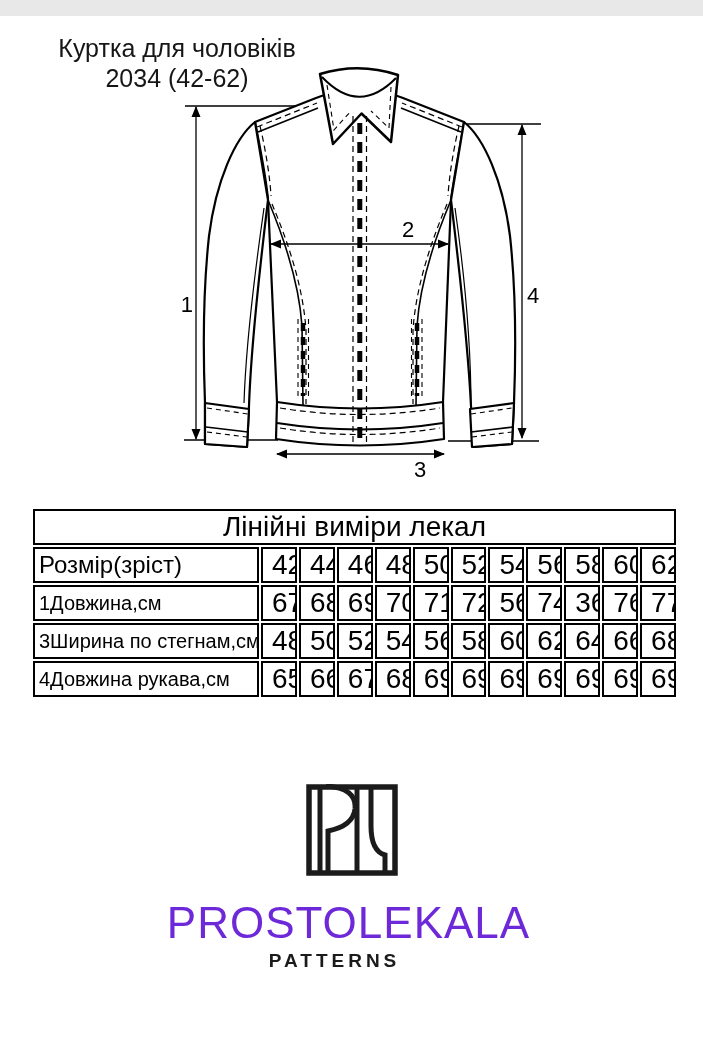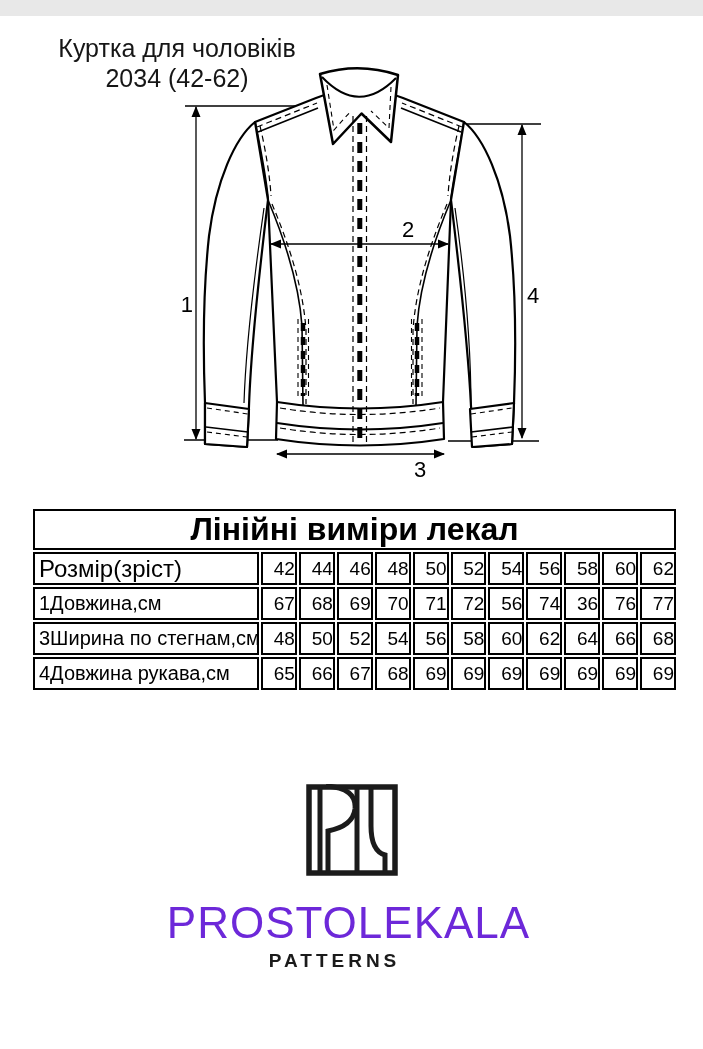--- a/index.html
+++ b/index.html
@@ -14,24 +14,24 @@
   .jacket-svg{position:absolute;left:0;top:0;}
   
   .size-table{
     position:absolute;left:31px;top:491px;width:647px;
     border-collapse:separate;border-spacing:2px;table-layout:fixed;
   }
   .size-table th,.size-table td{
     border:2.5px solid #000;padding:0;height:29px;vertical-align:middle;
     overflow:hidden;background:#fff;
   }
-  .size-table th.tbl-title{font-size:32px;font-weight:bold;}
+  .size-table th.tbl-title{font-size:28px;font-weight:normal;}
   .size-table td.lbl{font-size:20px;text-align:left;padding-left:4px;white-space:nowrap;}
   .size-table tr.first-row td.lbl{font-size:24px;}
-  .size-table td.val{font-size:19px;text-align:right;padding-left:9px;}
+  .size-table td.val{font-size:28px;text-align:right;padding-left:9px;}
   
   .logo-mark{position:absolute;left:306px;top:768px;}
   .brand-name{position:absolute;left:0;top:882px;width:697px;text-align:center;
     font-size:44px;letter-spacing:1px;color:#6d28d9;}
   .brand-sub{position:absolute;left:0;top:934px;width:669px;text-align:center;
     font-size:19px;font-weight:bold;letter-spacing:4px;color:#1b1b1b;}
 </style>
 </head>
 <body>
 

